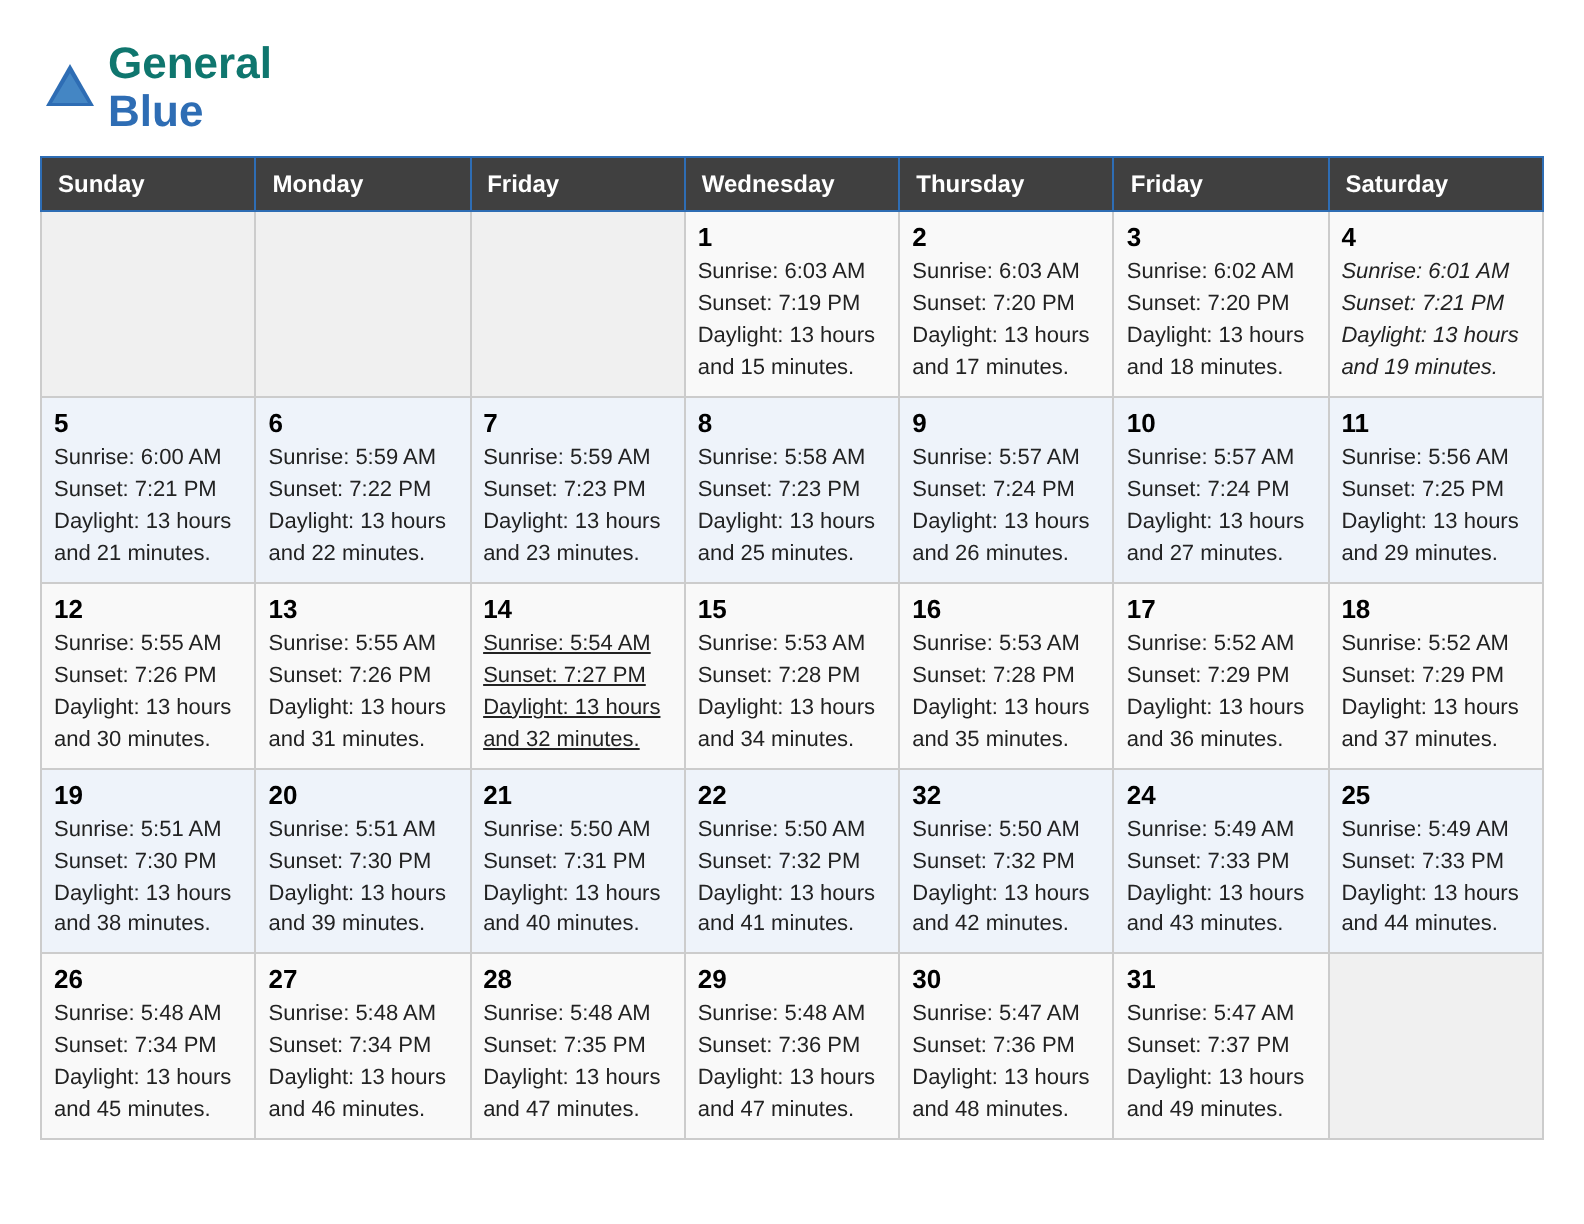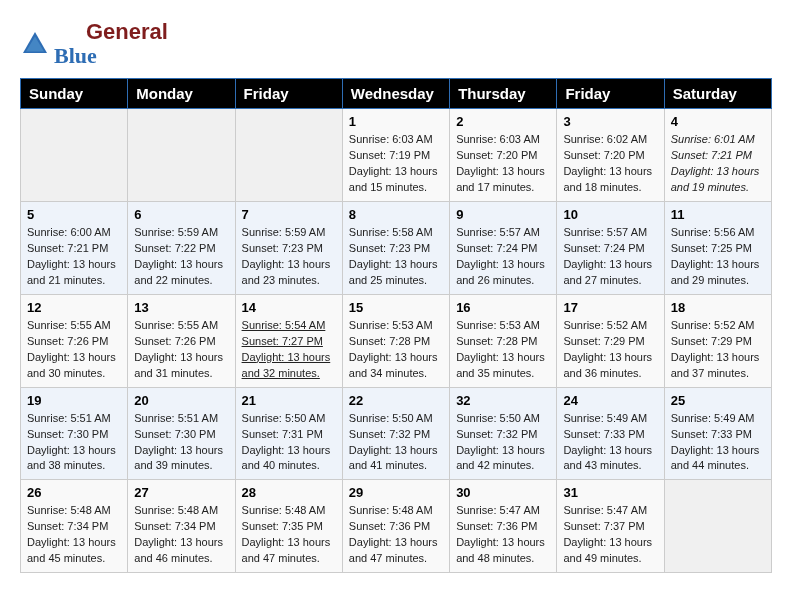--- a/index.html
+++ b/index.html
@@ -21,22 +21,21 @@
       align-items: center;
       gap: 4px;
     }
     .logo-text {
       font-size: 22px;
       font-weight: bold;
       color: #1a1a2e;
       line-height: 1.1;
     }
     .logo-text span {
-      color: #7f1d1d;
-      margin-left: 32px;
+      color: #0f766e;
     }
     .logo-icon {
       width: 30px;
       height: 30px;
     }
     .title-block {
       text-align: right;
     }
     .main-title {
       font-size: 36px;
@@ -46,25 +45,25 @@
     .sub-title {
       font-size: 16px;
       color: #333;
     }
     table {
       width: 100%;
       border-collapse: collapse;
       font-size: 11px;
     }
     thead tr th {
-      background-color: #000000;
+      background-color: #404040;
       color: #fff;
       text-align: left;
       padding: 6px 8px;
-      font-size: 15px;
+      font-size: 12px;
       font-weight: bold;
       border: 1px solid #2e6db4;
     }
     tbody tr td {
       border: 1px solid #ccc;
       vertical-align: top;
       padding: 5px 6px;
       width: 107px;
       min-height: 80px;
       background: #fff;
@@ -94,21 +93,21 @@
 <body>
 
 <div class="header">
   <div class="logo">
     <svg class="logo-icon" viewBox="0 0 40 40">
       <polygon points="20,4 36,32 4,32" fill="#2e6db4"></polygon>
       <polygon points="20,10 32,30 8,30" fill="#5a9fd4" opacity="0.5"></polygon>
     </svg>
     <div class="logo-text">
       <div><span>General</span></div>
-      <div style="color:#2e6db4;font-family:Liberation Serif, serif;">Blue</div>
+      <div style="color:#2e6db4;">Blue</div>
     </div>
   </div>
   <div class="title-block">
     <div class="main-title"></div>
     <div class="sub-title"></div>
   </div>
 </div>
 
 <table>
   <thead>

